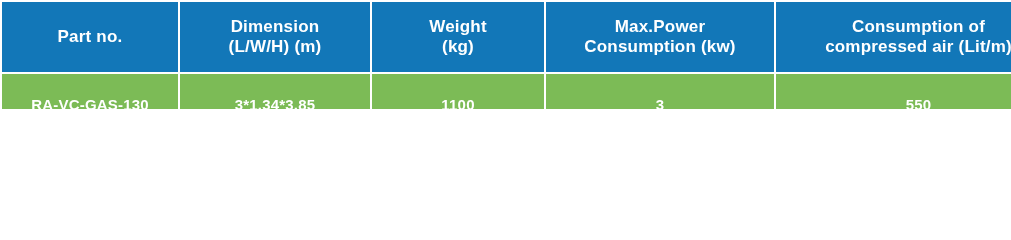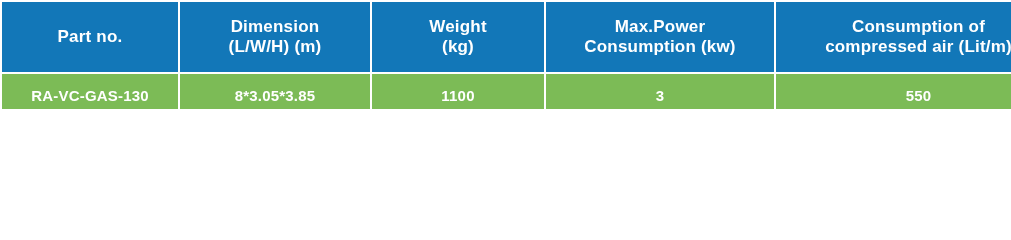--- a/index.html
+++ b/index.html
@@ -32,21 +32,21 @@
     height: 66px;
     font-size: 17px;
     letter-spacing: 0.2px;
     padding: 2px 4px;
   }
   #spec-table tbody td {
     background: #7cbb56;
     height: 39px;
     font-size: 15px;
     letter-spacing: 0.2px;
-    padding: 2px 4px;
+    padding: 11px 4px;
   }
   
   .col-0 { width: 168px; }
   .col-1 { width: 182px; margin-left: 12px; }
   .col-2 { width: 164px; margin-top: 20px; }
   .col-3 { width: 220px; margin-left: 15px; }
   .col-4 { width: 277px; }
   .hdr-line { display: block; }
 </style>
 </head>
@@ -72,19 +72,19 @@
       </th>
       <th class="col-4">
         <span class="hdr-line">Consumption of</span>
         <span class="hdr-line">compressed air (Lit/m)</span>
       </th>
     </tr>
   </thead>
   <tbody>
     <tr>
       <td class="col-0">RA-VC-GAS-130</td>
-      <td class="col-1">8*3.05*3.85</td>
+      <td class="col-1">3*1.34*3.85</td>
       <td class="col-2">1100</td>
       <td class="col-3">3</td>
       <td class="col-4">550</td>
     </tr>
   </tbody>
 </table>
 
 </body></html>

